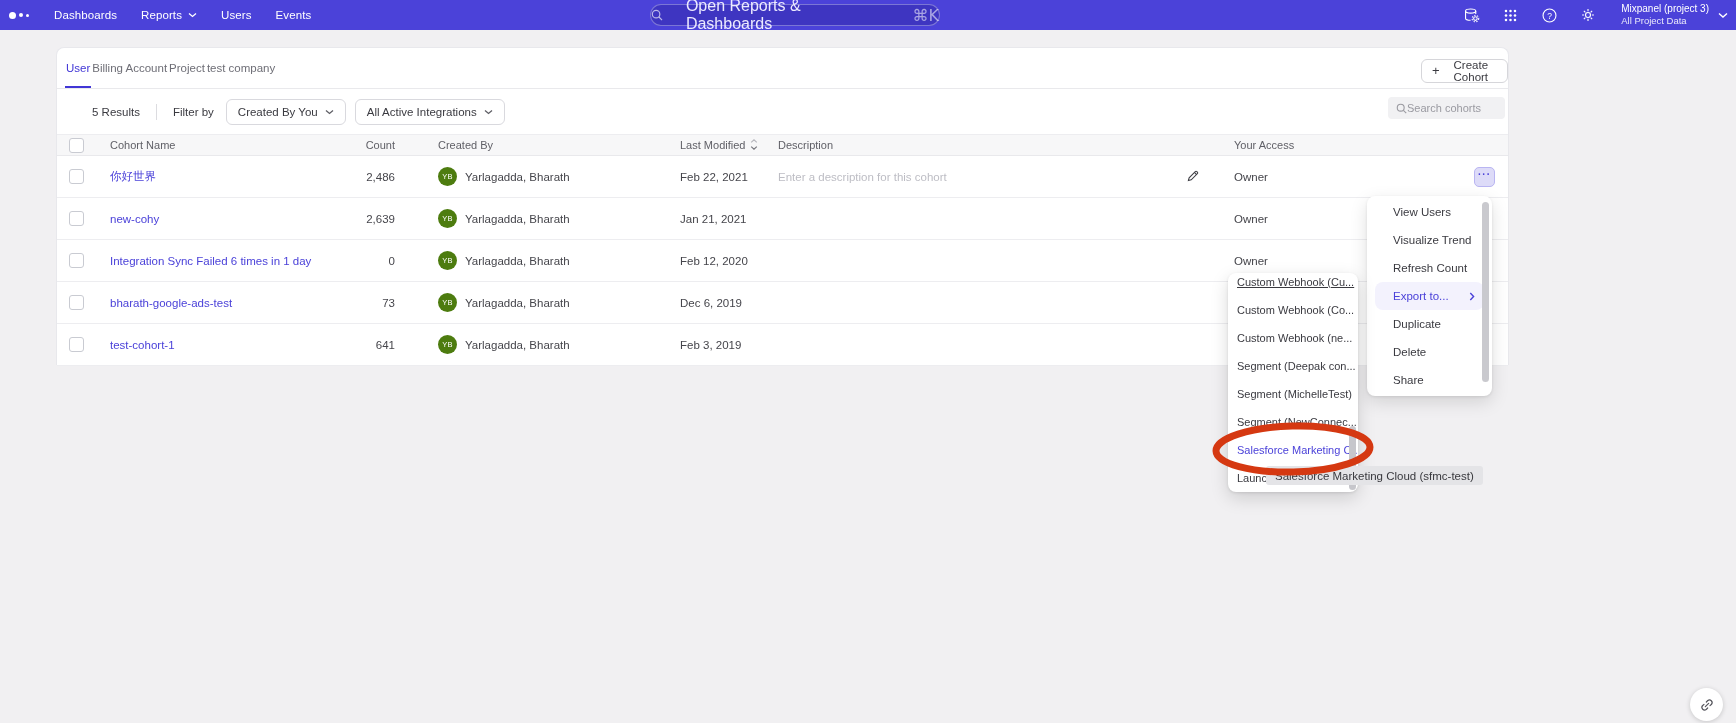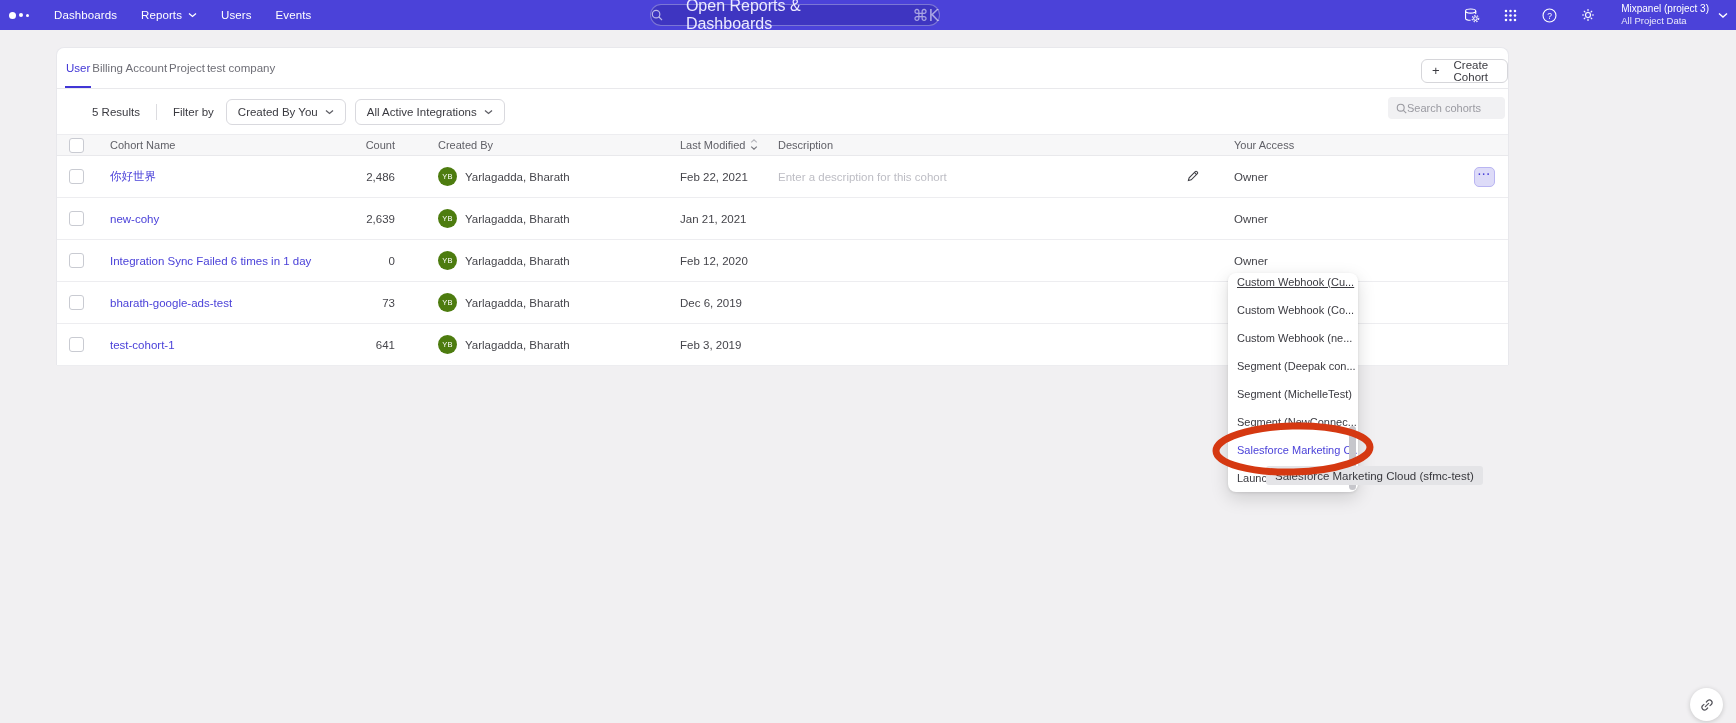--- a/index.html
+++ b/index.html
@@ -283,20 +283,35 @@
         <span class="avatar">YB</span>
         <span>Yarlagadda, Bharath</span>
       </div>
       <div>Feb 3, 2019</div>
       <div></div>
         <div></div>
       <div class="cell-access">Owner</div>
     </div>
   </div>
 
+  <div class="menu">
+    <div class="menu-item">View Users</div>
+    <div class="menu-item">Visualize Trend</div>
+    <div class="menu-item">Refresh Count</div>
+    <div class="menu-item highlight">
+      <span>Export to...</span>
+      <svg width="6" height="9" viewBox="0 0 6 9">
+          <polyline points="1.3,1 4.6,4.5 1.3,8" fill="none" stroke="#4b42d9" stroke-width="1.4"></polyline>
+        </svg>
+    </div>
+    <div class="menu-item">Duplicate</div>
+    <div class="menu-item">Delete</div>
+    <div class="menu-item">Share</div>
+    <div class="menu-scroll"></div>
+  </div>
 
   <div class="submenu">
     <div class="submenu-item">Custom Webhook (Cu...</div>
     <div class="submenu-item">Custom Webhook (Co...</div>
     <div class="submenu-item">Custom Webhook (ne...</div>
     <div class="submenu-item">Segment (Deepak con...</div>
     <div class="submenu-item">Segment (MichelleTest)</div>
     <div class="submenu-item">Segment (NewConnec...</div>
     <div class="submenu-item selected">Salesforce Marketing C...</div>
     <div class="submenu-item">Launch...</div>

